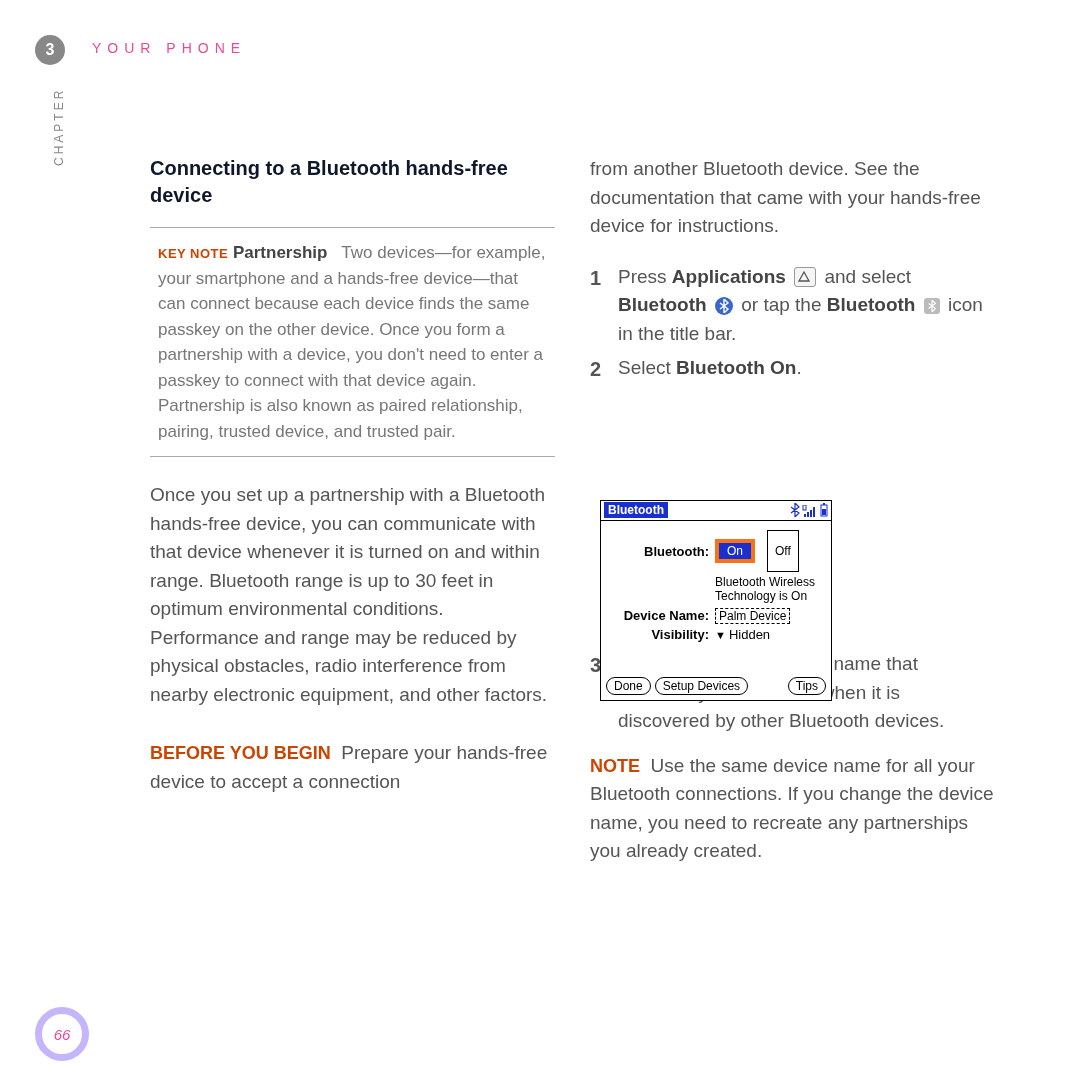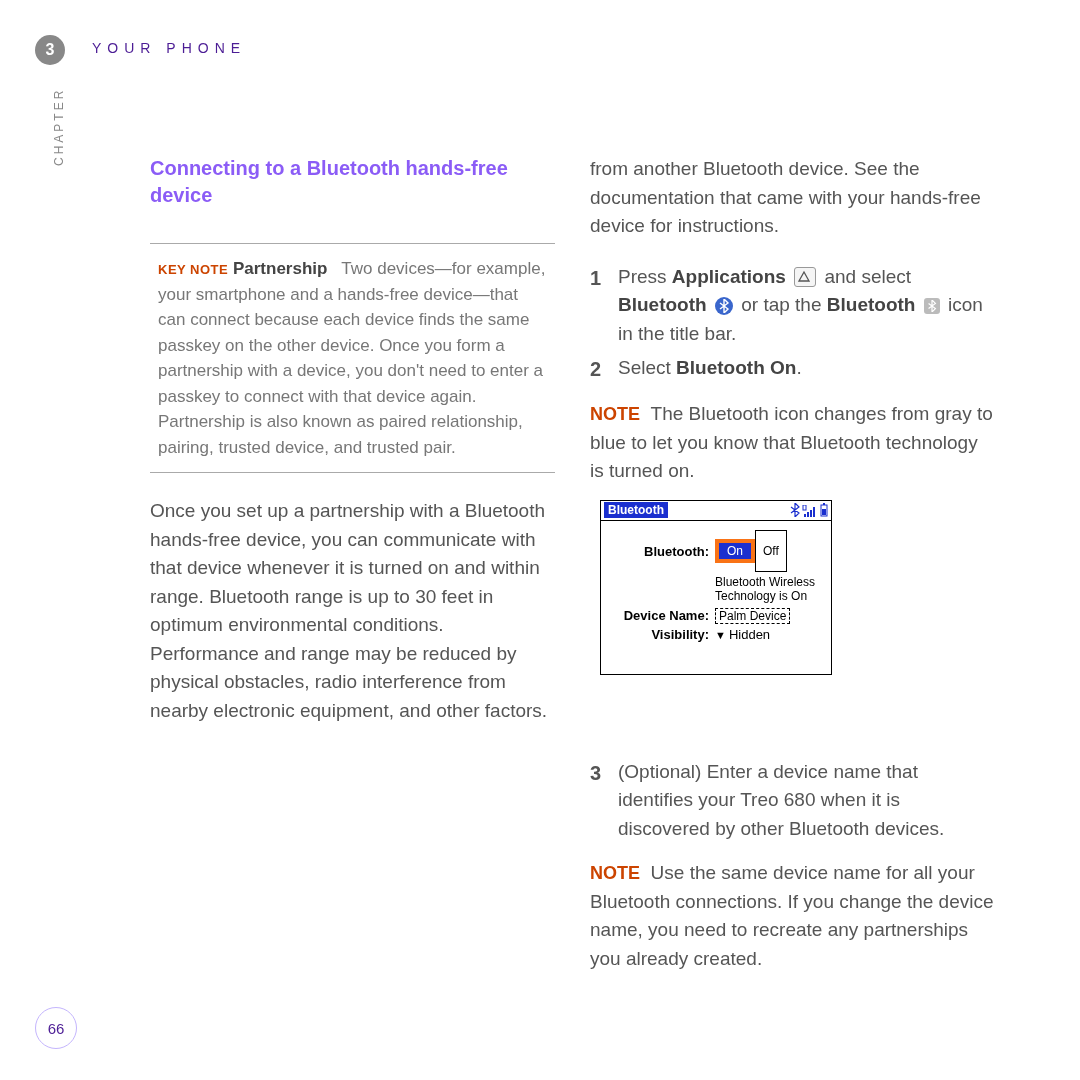--- a/index.html
+++ b/index.html
@@ -1,49 +1,49 @@
 <!DOCTYPE html>
 <html><head>
 <meta charset="utf-8">
 <style>
   html,body{margin:0;padding:0;width:1080px;height:1080px;background:#fff;font-family:Arial,Helvetica,sans-serif;color:#555;}
   .page{position:relative;width:1080px;height:1080px;}
   .chapter-badge{position:absolute;left:35px;top:35px;width:30px;height:30px;border-radius:50%;background:#888;color:#fff;display:flex;align-items:center;justify-content:center;font-size:16px;font-weight:bold;}
-  .running-head{position:absolute;left:92px;top:40px;font-size:14px;letter-spacing:6px;color:#4c1d95;}
+  .running-head{position:absolute;left:92px;top:40px;font-size:14px;letter-spacing:6px;color:#ec4899;}
   .chapter-label{position:absolute;left:35px;top:95px;font-size:12px;letter-spacing:3px;color:#888;transform:rotate(-90deg);transform-origin:left top;left:52px;top:166px;}
   .col{position:absolute;top:155px;width:405px;font-size:19px;line-height:1.5;}
   .col-left{left:150px;}
   .col-right{left:590px;}
-  .section-title{color:#8b5cf6;font-weight:bold;font-size:20px;margin-bottom:34px;line-height:1.35;}
+  .section-title{color:#0f172a;font-weight:bold;font-size:20px;margin-bottom:18px;line-height:1.35;}
   .callout{border-top:1px solid #aaa;border-bottom:1px solid #aaa;padding:12px 8px;font-size:17px;line-height:1.5;color:#777;margin:16px 0 24px;}
   .key-term-label{color:#cc4400;font-size:13px;font-weight:bold;letter-spacing:0.5px;white-space:nowrap;}
   .tip-label{color:#cc4400;font-size:13px;font-weight:bold;letter-spacing:0.5px;}
   .before-begin-label{color:#cc4400;font-weight:bold;font-size:18px;}
   .note-label{color:#cc4400;font-weight:bold;font-size:18px;}
   .bodypara{margin:0 0 22px;color:#555;}
   .step-row{display:flex;margin:0 0 6px;color:#555;}
   .step-num{font-weight:bold;width:28px;flex-shrink:0;font-size:20px;}
   .step-text{}
   .inline-icon{display:inline-block;width:20px;height:18px;vertical-align:middle;border:1px solid #999;border-radius:3px;background:#f5f5f5;position:relative;margin:0 3px;}
   .inline-icon svg{position:absolute;left:2px;top:1px;}
   .bt-blue{display:inline-block;width:18px;height:18px;border-radius:50%;background:#3a66cc;vertical-align:middle;position:relative;margin:0 3px;}
   .bt-gray{display:inline-block;width:16px;height:16px;border-radius:3px;background:#bbb;vertical-align:middle;position:relative;margin:0 3px;}
   .bt-blue svg,.bt-gray svg{position:absolute;left:3px;top:2px;}
-  .page-number{position:absolute;left:35px;top:1007px;width:40px;height:40px;border:1px solid #c4b5fd;border-radius:50%;display:flex;align-items:center;justify-content:center;font-size:15px;color:#4c1d95;}
+  .page-number{position:absolute;left:35px;top:1007px;width:40px;height:40px;border:7px solid #c4b5fd;border-radius:50%;display:flex;align-items:center;justify-content:center;font-size:15px;color:#ec4899;font-style:italic;}
 
   
   .bt-screen{position:absolute;left:600px;top:500px;width:230px;border:1px solid #000;background:#fff;font-family:Arial,Helvetica,sans-serif;color:#000;font-size:13px;}
   .bt-titlebar{display:flex;align-items:center;justify-content:space-between;padding:1px 3px 2px;border-bottom:1px solid #000;}
   .bt-titlechip{background:#1a2fcf;color:#fff;font-weight:bold;font-size:12px;padding:1px 4px;}
   .bt-titleicons{display:flex;gap:2px;align-items:flex-end;color:#1a2fcf;}
   .bt-body{padding:6px 8px 2px;}
   .bt-fieldrow{display:flex;align-items:center;margin:3px 0;}
   .bt-fieldlabel{font-weight:bold;font-size:13px;width:100px;text-align:right;padding-right:6px;}
   .bt-seg-on{background:#1a2fcf;color:#fff;font-size:12px;padding:1px 8px;border:4px solid #f97316;}
-  .bt-seg-off{background:#fff;color:#000;font-size:12px;padding:13px 7px;border:1px solid #000;}
+  .bt-seg-off{background:#fff;color:#000;font-size:12px;padding:13px 7px;border:1px solid #000;margin-left:12px;}
   .bt-status{font-size:12px;margin:2px 0 4px 106px;line-height:1.2;}
   .bt-nameval{border:1px dashed #000;padding:0 3px;font-size:12px;}
   .bt-vis-arrow{font-size:11px;margin-right:3px;}
   .bt-buttons{display:flex;justify-content:space-between;padding:3px 5px 5px;align-items:center;}
   .bt-btn{border:1px solid #000;border-radius:9px;padding:0 7px;font-size:12px;line-height:16px;}
   b{color:#444;}
 </style>
 </head>
 <body>
 
@@ -58,20 +58,24 @@
 
     <div class="callout">
       <span class="key-term-label">KEY NOTE</span>
       <b> <span>Partnership</span></b>&nbsp;&nbsp;
       <span>Two devices—for example, your smartphone and a hands-free device—that can connect because each device finds the same passkey on the other device. Once you form a partnership with a device, you don't need to enter a passkey to connect with that device again. Partnership is also known as paired relationship, pairing, trusted device, and trusted pair.</span>
     </div>
 
     <p class="bodypara">Once you set up a partnership with a Bluetooth hands-free device, you can communicate with that device whenever it is turned on and within range. Bluetooth range is up to 30 feet in optimum environmental conditions. Performance and range may be reduced by physical obstacles, radio interference from nearby electronic equipment, and other factors.</p>
 
 
+    <p class="bodypara" style="margin-top:30px;">
+      <span class="before-begin-label">BEFORE YOU BEGIN</span>
+      &nbsp;<span>Prepare your hands-free device to accept a connection</span>
+    </p>
   </div>
 
   <div class="col col-right">
     <p class="bodypara">from another Bluetooth device. See the documentation that came with your hands-free device for instructions.</p>
 
     <div class="step-row">
       <div class="step-num">1</div>
       <div class="step-text">
         <span>Press </span><b>Applications</b>
         <span class="inline-icon">
@@ -95,24 +99,20 @@
       </div>
     </div>
 
     <div class="step-row" style="margin-bottom:16px;">
       <div class="step-num">2</div>
       <div class="step-text">
         <span>Select </span><b>Bluetooth On</b><span>.</span>
       </div>
     </div>
 
-    <p class="bodypara">
-      <span class="note-label">NOTE</span>
-      &nbsp;<span>The Bluetooth icon changes from gray to blue to let you know that Bluetooth technology is turned on.</span>
-    </p>
 
     <div style="height:250px;"></div>
 
     <div class="step-row" style="margin-bottom:16px;">
       <div class="step-num">3</div>
       <div class="step-text">(Optional)  Enter a device name that identifies your Treo 680 when it is discovered by other Bluetooth devices.</div>
     </div>
 
     <p class="bodypara">
       <span class="note-label">NOTE</span>
@@ -147,16 +147,23 @@
       <div class="bt-status">Bluetooth Wireless Technology is On</div>
       <div class="bt-fieldrow">
         <div class="bt-fieldlabel">Device Name:</div>
         <span class="bt-nameval">Palm Device</span>
       </div>
       <div class="bt-fieldrow" style="margin-bottom:30px;">
         <div class="bt-fieldlabel">Visibility:</div>
         <span><span class="bt-vis-arrow">▼</span><span>Hidden</span></span>
       </div>
     </div>
+    <div class="bt-buttons">
+      <div style="display:flex;gap:4px;">
+        <span class="bt-btn">Done</span>
+        <span class="bt-btn">Setup Devices</span>
+      </div>
+      <span class="bt-btn">Tips</span>
+    </div>
   </div>
 
   <div class="page-number">66</div>
 </div>
 
 </body></html>

